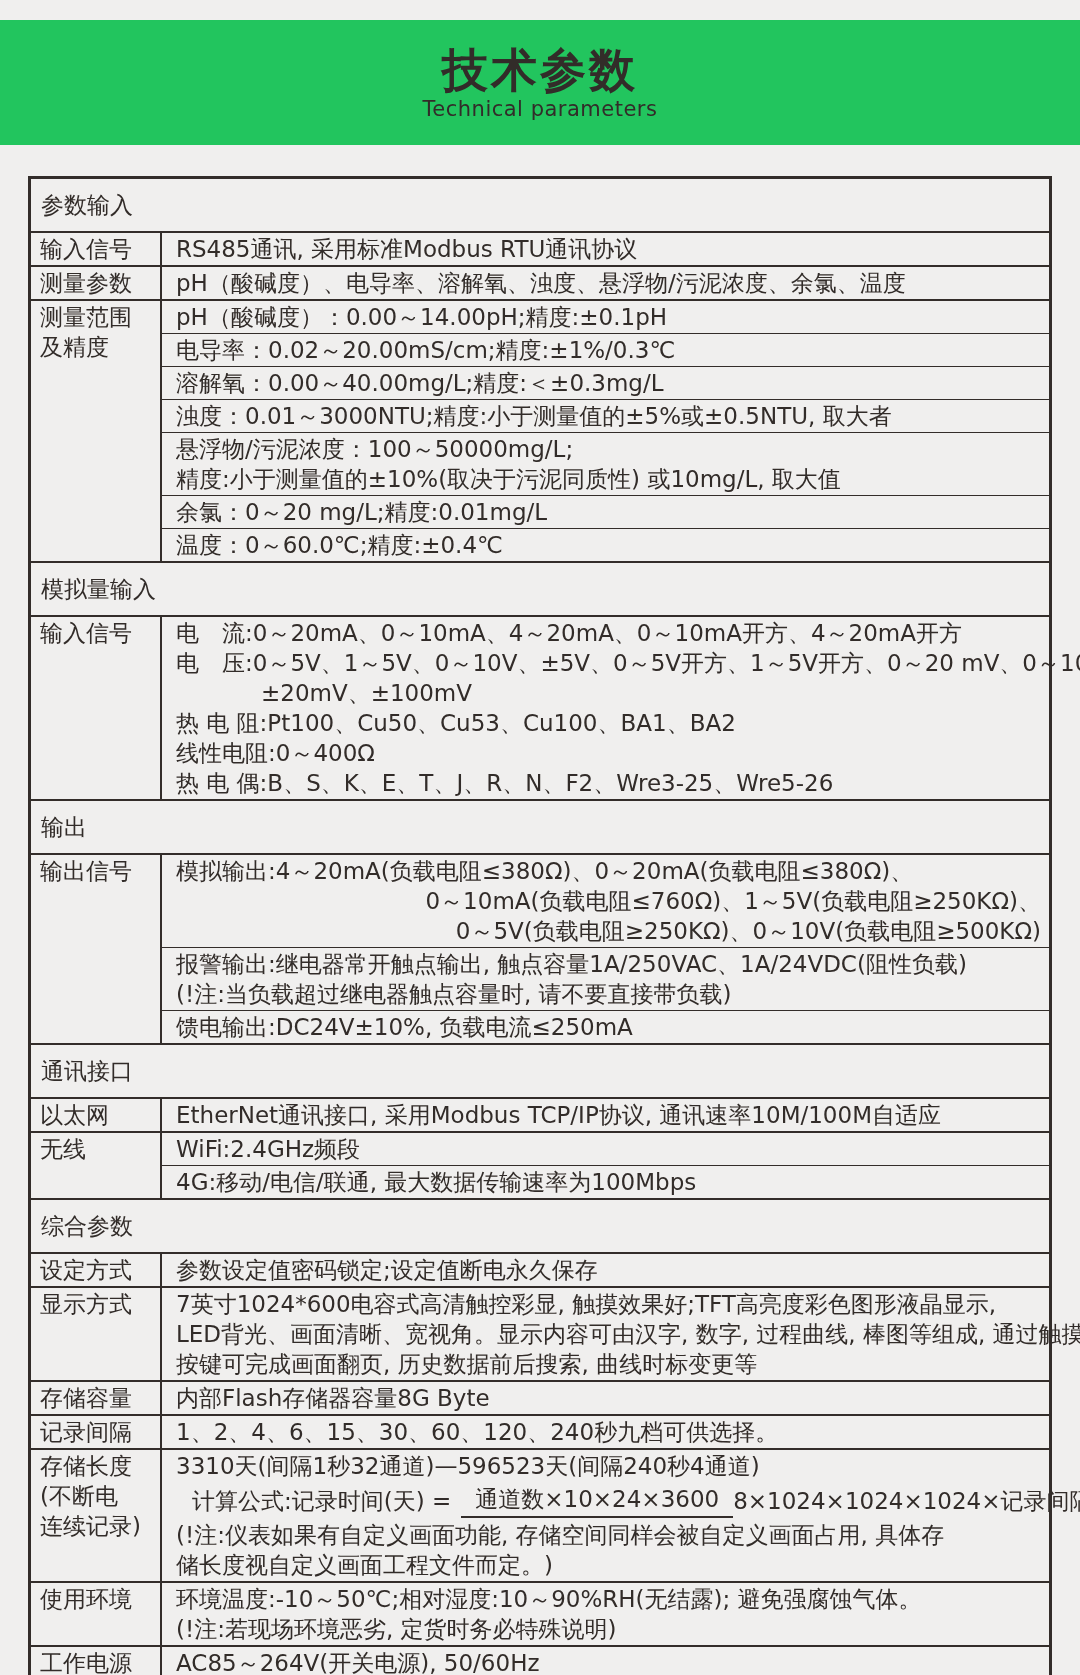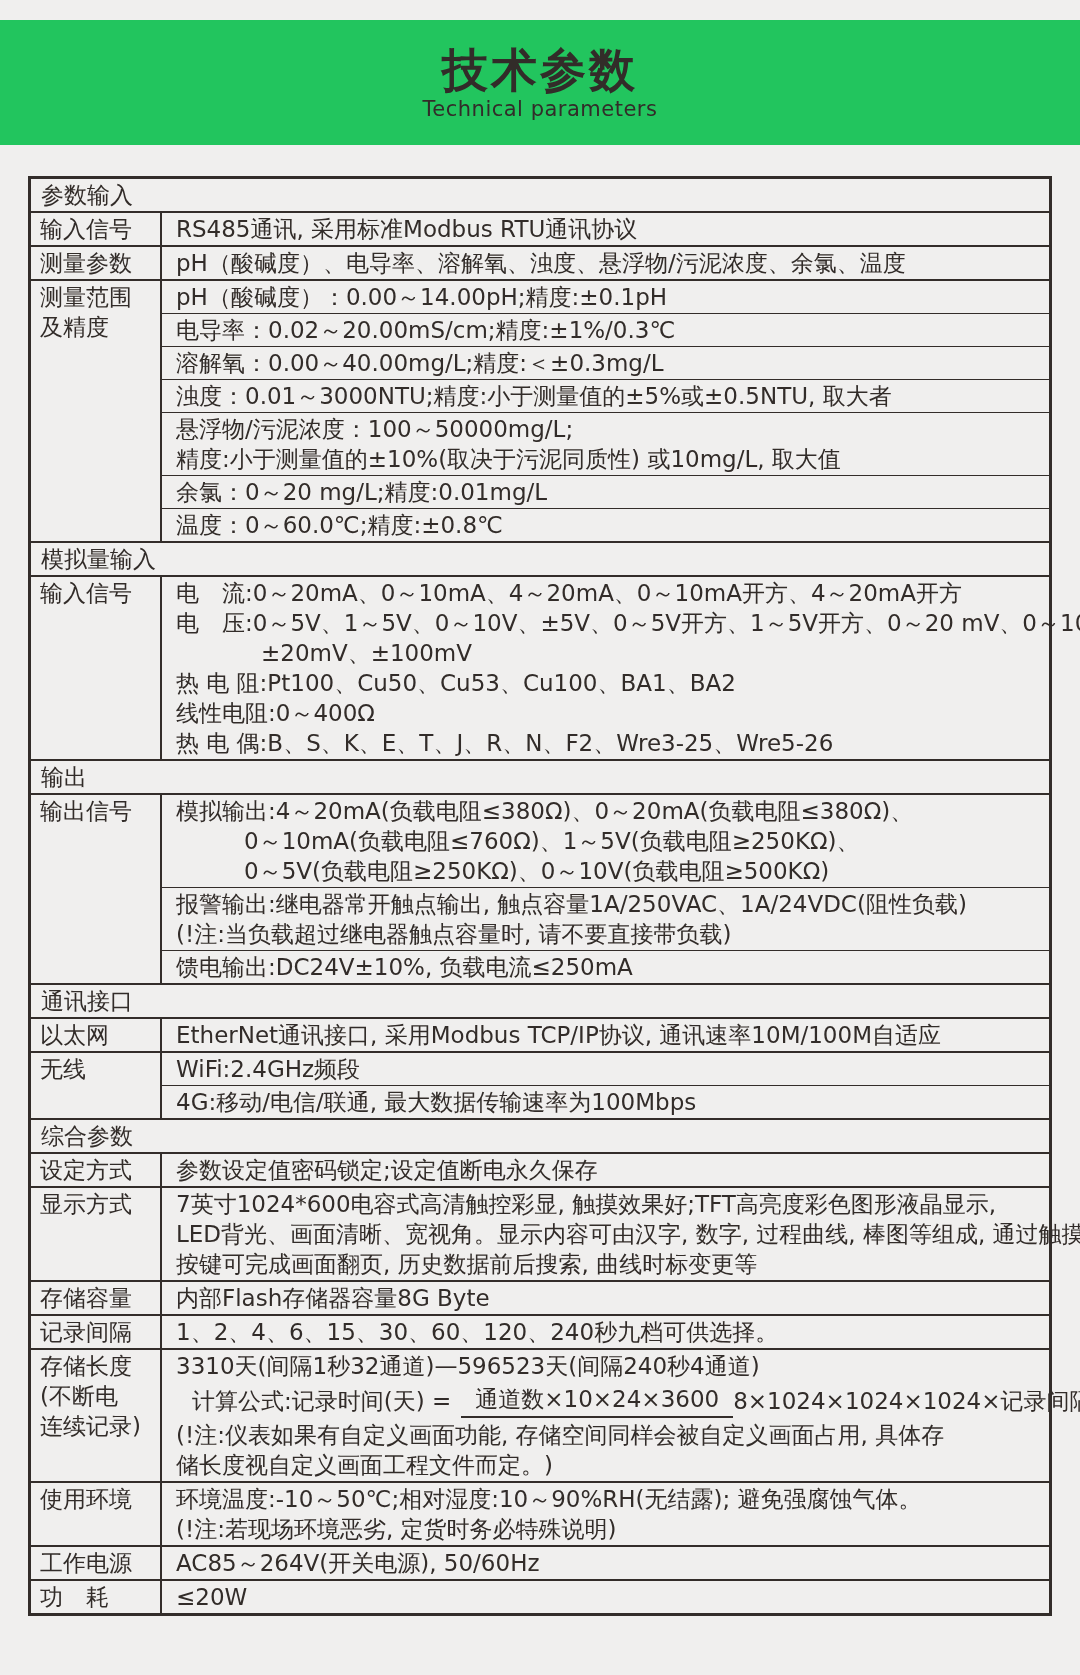--- a/index.html
+++ b/index.html
@@ -22,35 +22,35 @@
   .title-en { font-size: 21px; line-height: 26px; letter-spacing: 0.5px; }
 
   
   .spec {
     width: 1018px;
     margin: 31px auto 0;
     border: 3px solid #332d2a;
   }
   .trow { display: flex; border-top: 2px solid #332d2a; }
   .trow.first { border-top: none; }
-  .sec   { flex: 1; padding: 1px 10px; line-height: 30px; font-size: 23px; }
+  .sec   { flex: 1; padding: 11px 10px; line-height: 30px; font-size: 23px; }
   .lbl   {
     flex: 0 0 118px; width: 118px;
     border-right: 2px solid #332d2a;
     padding: 1px 2px 1px 9px;
     line-height: 30px; font-size: 23px;
     white-space: nowrap; overflow: hidden;
   }
   .val   { flex: 1; padding: 1px 8px 1px 14px; line-height: 30px; font-size: 23px; }
   .vcol  { flex: 1; display: flex; flex-direction: column; }
   .vcol .sub { padding: 1px 8px 1px 14px; line-height: 30px; font-size: 23px; }
   .vcol .sub + .sub { border-top: 1.5px solid #332d2a; }
   .line  { white-space: nowrap; overflow: hidden; }
   .ml85  { margin-left: 85px; }
-  .ml104 { margin-left: 68px; }
+  .ml104 { margin-left: 68px; text-align: right; }
 
   
   .fline { display: flex; align-items: center; margin: 3px 16px 2px; }
   .fprefix { white-space: nowrap; }
   .frac { display: inline-flex; flex-direction: row; align-items: center; margin-left: 10px; }
   .fnum { line-height: 31px; padding: 0 14px 1px; border-bottom: 2.5px solid #332d2a; white-space: nowrap; }
   .fden { line-height: 31px; padding-top: 1px; white-space: nowrap; }
 </style>
 </head>
 <body>
@@ -84,21 +84,21 @@
     <div class="vcol">
       <div class="sub line">pH（酸碱度）：0.00～14.00pH;精度:±0.1pH</div>
       <div class="sub line">电导率：0.02～20.00mS/cm;精度:±1%/0.3℃</div>
       <div class="sub line">溶解氧：0.00～40.00mg/L;精度:＜±0.3mg/L</div>
       <div class="sub line">浊度：0.01～3000NTU;精度:小于测量值的±5%或±0.5NTU, 取大者</div>
       <div class="sub">
         <div class="line">悬浮物/污泥浓度：100～50000mg/L;</div>
         <div class="line">精度:小于测量值的±10%(取决于污泥同质性) 或10mg/L, 取大值</div>
       </div>
       <div class="sub line">余氯：0～20 mg/L;精度:0.01mg/L</div>
-      <div class="sub line">温度：0～60.0℃;精度:±0.8℃</div>
+      <div class="sub line">温度：0～60.0℃;精度:±0.4℃</div>
     </div>
   </div>
 
   <div class="trow">
     <div class="sec line">模拟量输入</div>
   </div>
 
   <div class="trow">
     <div class="lbl">输入信号</div>
     <div class="val">

